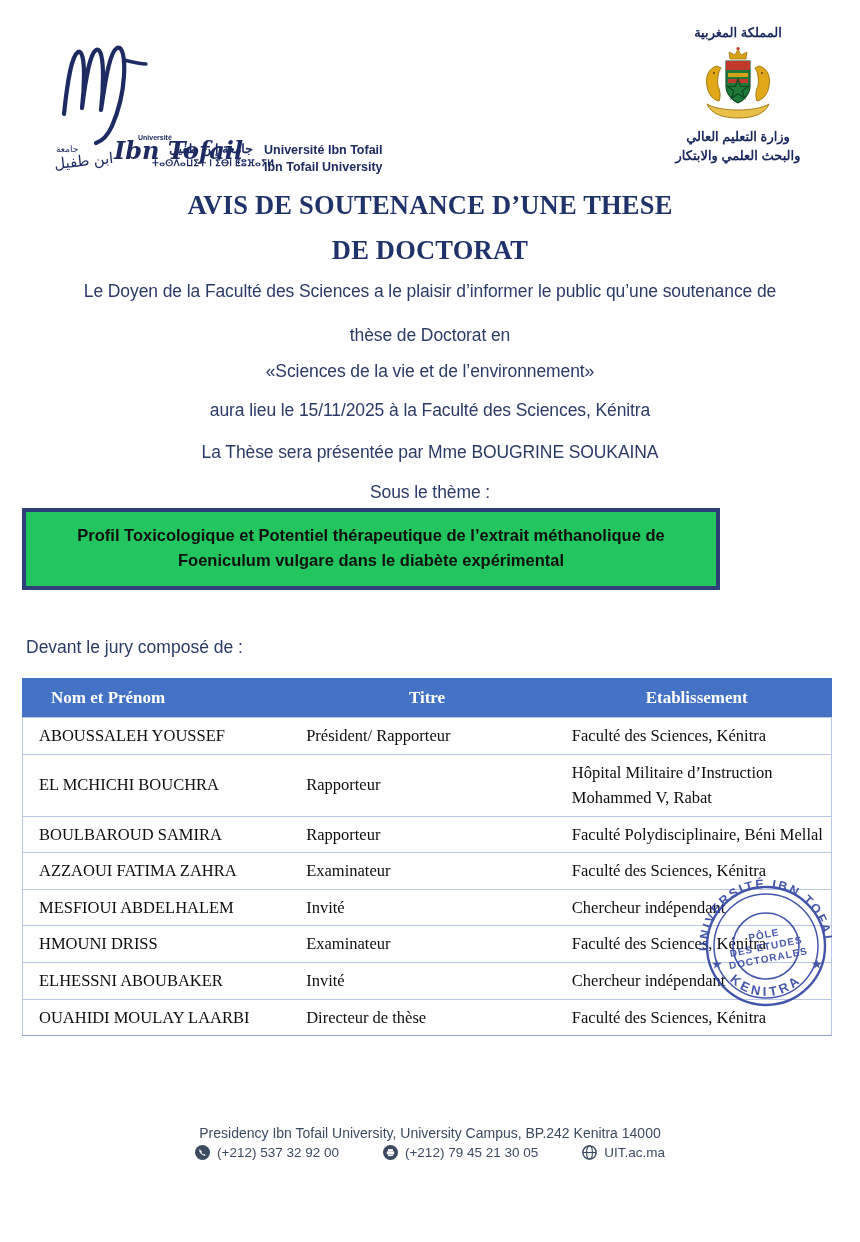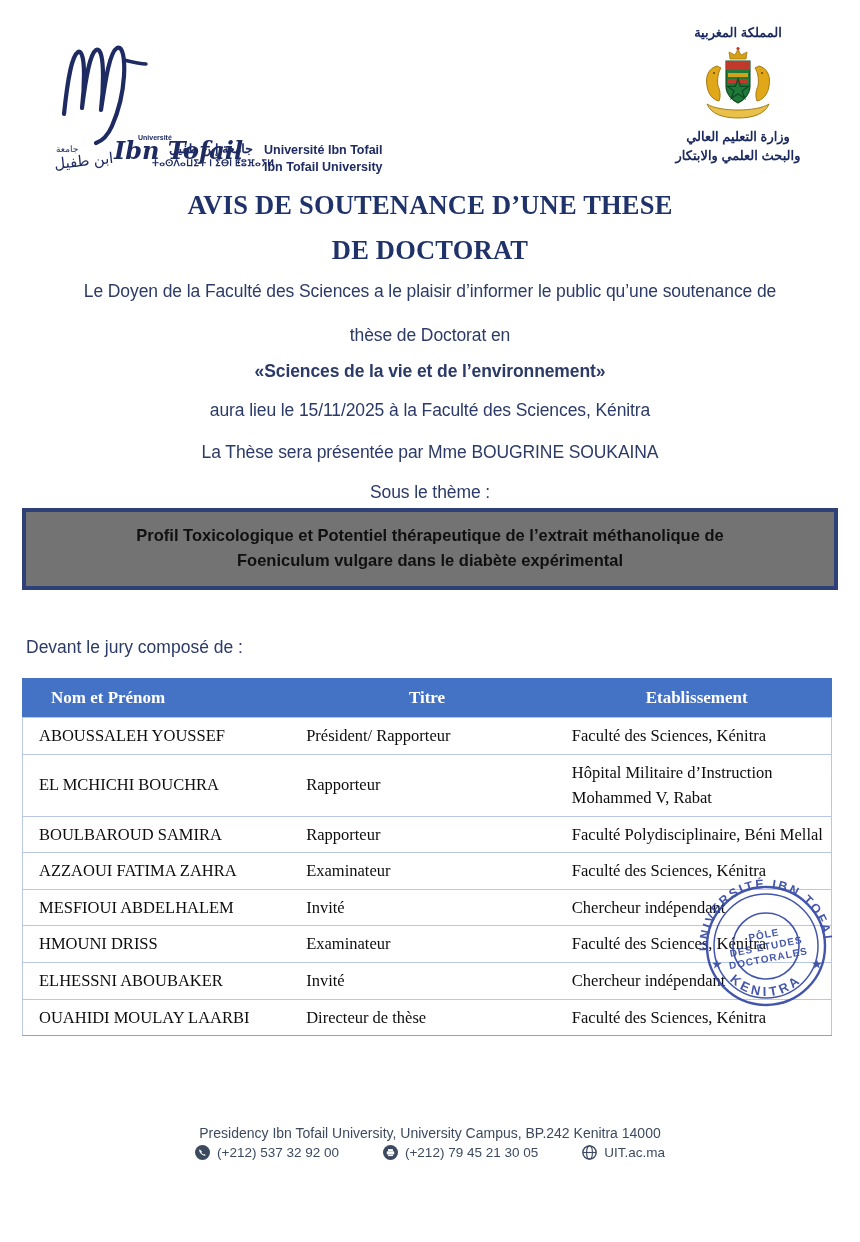--- a/index.html
+++ b/index.html
@@ -143,38 +143,38 @@
 
   .body-line {
     position: absolute;
     left: 0;
     width: 860px;
     text-align: center;
     font-size: 17.5px;
     color: #2b3a67;
     letter-spacing: -0.1px;
   }
-  .body-line.bold { font-weight: bold; }
+  .body-line.bold { font-weight: normal; }
 
   #intro-1 { top: 281px; }
   #intro-2 { top: 325px; }
   #field    { top: 361px; font-size: 17.5px; }
   #date-line{ top: 400px; }
   #presenter{ top: 442px; }
   #theme-label { top: 482px; }
 
   
   #thesis-box {
     position: absolute;
     left: 22px;
     top: 508px;
-    width: 816px;
+    width: 698px;
     box-sizing: border-box;
     border: 4px solid #2f3f77;
-    background: #737373;
+    background: #22c55e;
     padding: 11px 26px 13px 26px;
     text-align: center;
   }
   #thesis-box .thesis-text {
     font-size: 16.5px;
     font-weight: bold;
     color: #101010;
     line-height: 1.5;
   }
 

